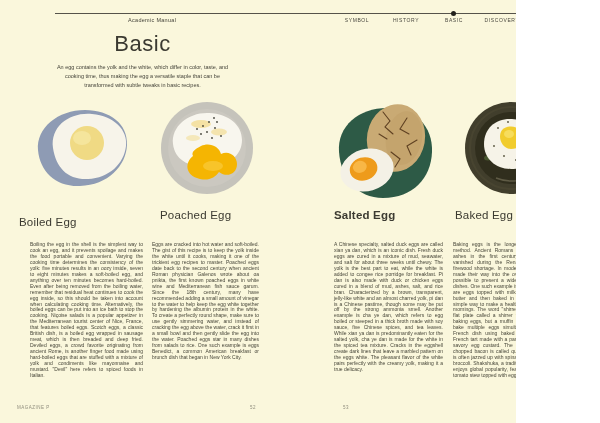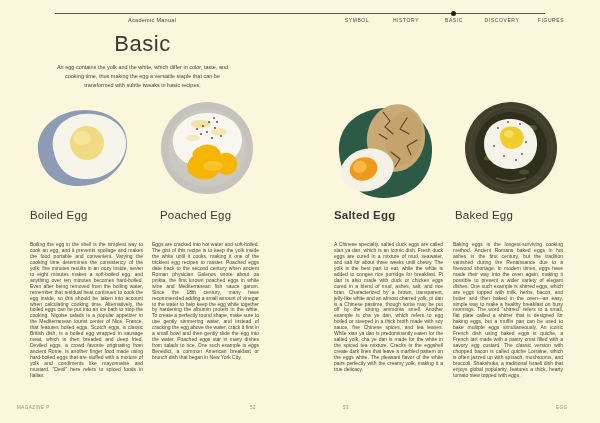--- a/index.html
+++ b/index.html
@@ -1,36 +1,36 @@
 <!DOCTYPE html>
 <html><head>
 <meta charset="utf-8">
 <style>
   html,body{margin:0;padding:0;}
-  .page{position:relative;width:600px;height:423px;background:#faf7dc;overflow:hidden;
+  .page{position:relative;width:516px;height:423px;background:#faf7dc;overflow:hidden;
         font-family:"Liberation Sans",sans-serif;color:#45443a;}
   .top-rule{position:absolute;top:13px;left:55px;width:490px;height:1px;background:#55534a;}
   .nav-dot{position:absolute;top:11px;left:451px;width:5px;height:5px;border-radius:50%;background:#22211c;}
   .brand{position:absolute;top:17px;left:128px;font-size:5.5px;letter-spacing:.3px;color:#45443a;}
   .nav-item{position:absolute;top:17px;transform:translateX(-50%);font-size:5px;letter-spacing:.6px;
             color:#4a4940;text-transform:uppercase;cursor:pointer;white-space:nowrap;}
   .nav-symbol{left:357px;} .nav-history{left:406px;} .nav-basic{left:454px;}
   .nav-discovery{left:502px;} .nav-figures{left:551px;}
   .intro{position:absolute;top:31px;left:0;width:285px;text-align:center;}
   .intro h1{margin:0;font-size:22px;font-weight:300;letter-spacing:.5px;color:#3b3a31;}
   .intro p{width:172px;margin:6px auto 0;font-size:5.5px;line-height:1.6;color:#45443a;}
   .illu{position:absolute;}
   .illu svg{display:block;width:100%;height:100%;}
   .illu-boiled{left:30px;top:100px;width:105px;height:95px;}
   .illu-poached{left:157px;top:98px;width:100px;height:100px;}
   .illu-salted{left:333px;top:96px;width:104px;height:110px;}
   .illu-baked{left:464px;top:98px;width:94px;height:100px;}
   .heading{position:absolute;top:209px;margin:0;font-size:11.5px;font-weight:400;
            letter-spacing:.2px;color:#3b3a31;}
-  .h-boiled{left:30px;} .h-poached{left:160px;} .h-salted{left:334px;font-weight:bold;} .h-baked{left:455px;}
+  .h-boiled{left:19px;margin-top:7px;} .h-poached{left:160px;} .h-salted{left:334px;font-weight:bold;} .h-baked{left:455px;}
   .body-col{position:absolute;top:242px;margin:0;font-size:5px;line-height:5.95px;
             color:#474639;text-align:justify;}
   .c-boiled{left:30px;width:113px;} .c-poached{left:152px;width:107px;}
   .c-salted{left:334px;width:109px;} .c-baked{left:453px;width:110px;}
   .foot{position:absolute;top:405px;font-size:4.5px;letter-spacing:.5px;color:#8f8d7d;
         text-transform:uppercase;}
   .f-mag{left:17px;} .f-p52{left:250px;} .f-p53{left:343px;} .f-egg{left:556px;}
 </style>
 </head>
 <body>

